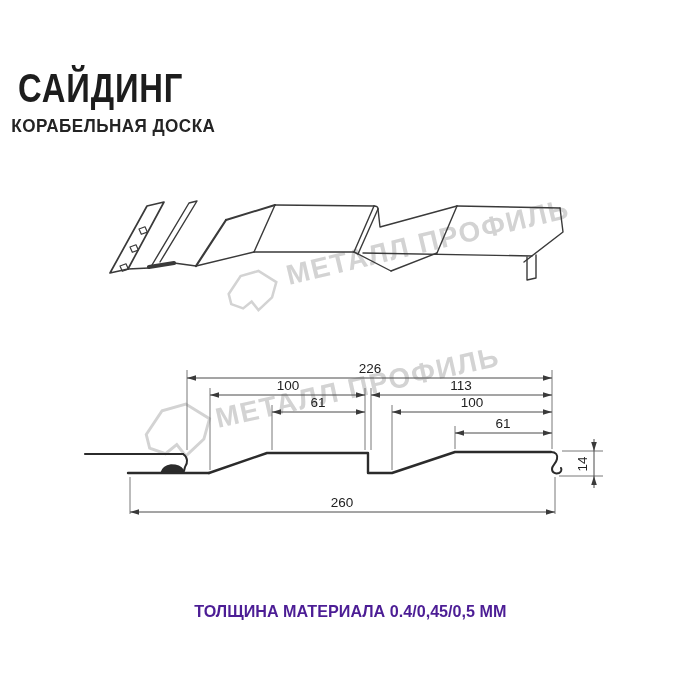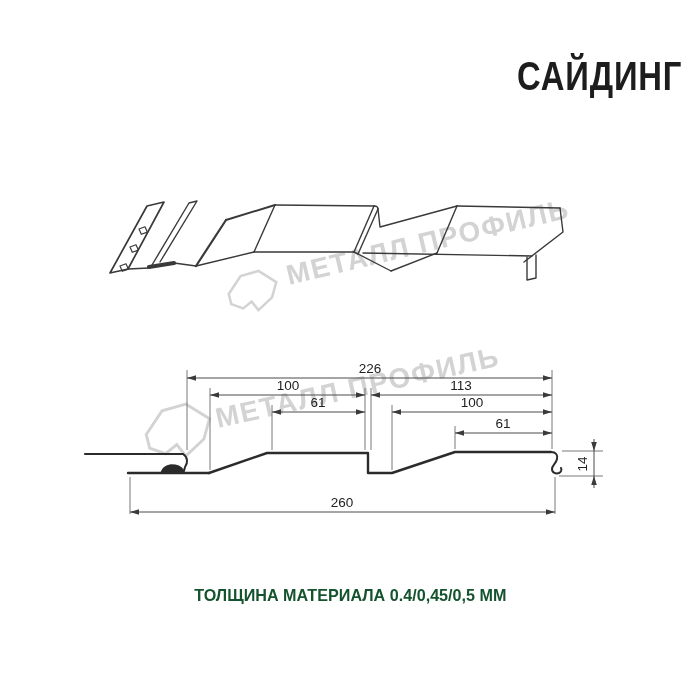--- a/index.html
+++ b/index.html
@@ -1,40 +1,41 @@
 <!DOCTYPE html>
 <html><head>
 <meta charset="utf-8">
 <style>
   html,body{margin:0;padding:0;background:#ffffff;}
   .page{position:relative;width:700px;height:700px;background:#ffffff;overflow:hidden;
         font-family:"Liberation Sans", sans-serif;}
-  .title-block{position:absolute;top:56px;left:0;width:700px;text-align:right;color:#1d1d1d;}
+  .title-block{position:absolute;top:68px;left:0;width:700px;text-align:left;color:#1d1d1d;}
   .title-main{font-size:40px;font-weight:bold;letter-spacing:1px;line-height:1.0;
               display:inline-block;transform:scaleX(.82);transform-origin:center;color:#1d1d1d;}
   .title-sub{margin-top:7px;font-size:19px;font-weight:bold;letter-spacing:.5px;
              display:block;}
   .title-sub > span{display:inline-block;transform:scaleX(.9);transform-origin:center;color:#242424;}
   .title-code{margin-top:4px;font-size:15px;font-weight:bold;display:block;}
   .title-code > span{display:inline-block;transform:scaleX(.9);transform-origin:center;color:#242424;}
-  .footer-caption{position:absolute;top:586px;left:0;width:700px;text-align:center;
-                  font-size:17px;font-weight:bold;color:#14532d;}
+  .footer-caption{position:absolute;top:602px;left:0;width:700px;text-align:center;
+                  font-size:17px;font-weight:bold;color:#4c1d95;}
   .footer-caption > span{display:inline-block;transform:scaleX(.95);transform-origin:center;}
   svg{position:absolute;left:0;top:0;}
   svg text.dim{font-family:"Liberation Sans", sans-serif;font-size:13.5px;fill:#222;}
   svg text.wm{font-family:"Liberation Sans", sans-serif;font-size:28px;font-weight:bold;
               letter-spacing:1.5px;fill:#d3d3d3;}
 </style>
 </head>
 <body>
 
 <div class="page">
 
   <div class="title-block">
     <span class="title-main">САЙДИНГ</span>
+    <span class="title-sub"><span>КОРАБЕЛЬНАЯ ДОСКА</span></span>
   </div>
 
   <svg width="700" height="700" viewBox="0 0 700 700">
 
     <g stroke="#d3d3d3" stroke-width="3" fill="none">
       <path transform="translate(227,271) scale(0.85)" d="M2,27 L16,6 L37,0 L58,13 L53,31 L37,46 L29,36 L19,44 L5,39 Z"></path>
     </g>
     <text class="wm" x="289" y="285" transform="rotate(-13.5 289 285)">МЕТАЛЛ ПРОФИЛЬ</text>
 
     <g stroke="#d3d3d3" stroke-width="2.6" fill="none">

